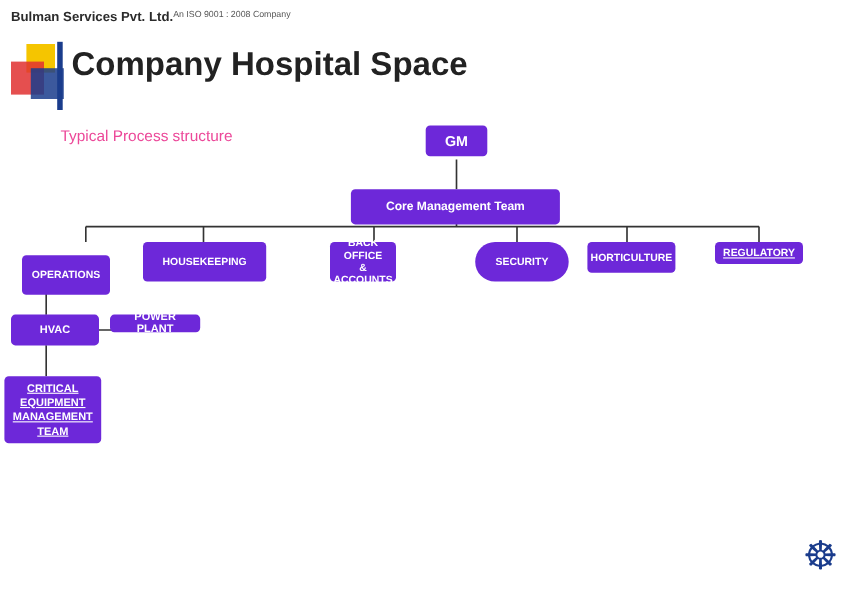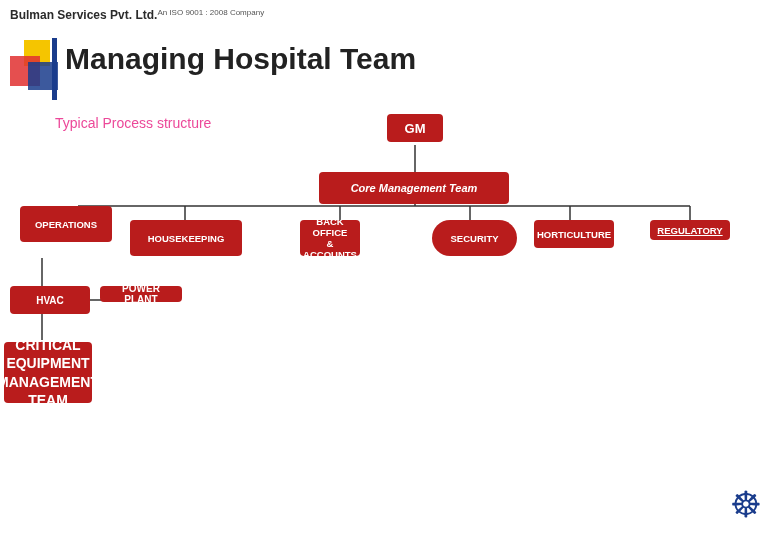--- a/index.html
+++ b/index.html
@@ -91,21 +91,21 @@
       left: 0;
       width: 780px;
     }
 
     
     .node {
       display: inline-flex;
       align-items: center;
       justify-content: center;
       text-align: center;
-      background: #b91c1c;
+      background: #6d28d9;
       border-radius: 4px;
       color: #fff;
       font-size: 10px;
       font-weight: bold;
       padding: 4px 23px;
       position: absolute;
     }
 
     
     .connector-svg {
@@ -134,21 +134,21 @@
   <span class="logo-sub">An ISO 9001 : 2008 Company</span>
 </div>
 
 <div class="deco-squares">
   <div class="sq-yellow"></div>
   <div class="sq-red"></div>
   <div class="sq-blue"></div>
 </div>
 <div class="vert-bar"></div>
 
-<div class="page-title">Managing Hospital Team</div>
+<div class="page-title">Company Hospital Space</div>
 
 <div class="process-label">Typical Process structure</div>
 
 <div class="org-chart">
 
   <svg class="connector-svg">
 
     <line x1="415" y1="45" x2="415" y2="72" stroke="#333" stroke-width="1.5"></line>
 
     <line x1="78" y1="106" x2="690" y2="106" stroke="#333" stroke-width="1.5"></line>
@@ -166,38 +166,38 @@
 
     <line x1="42" y1="200" x2="130" y2="200" stroke="#333" stroke-width="1.5"></line>
     <line x1="42" y1="186" x2="42" y2="214" stroke="#333" stroke-width="1.5"></line>
     <line x1="130" y1="186" x2="130" y2="200" stroke="#333" stroke-width="1.5"></line>
 
     <line x1="42" y1="214" x2="42" y2="242" stroke="#333" stroke-width="1.5"></line>
   </svg>
 
   <div class="node" style="left:387px; top:14px; width:56px; height:28px; font-size:13px;">GM</div>
 
-  <div class="node" style="left:319px; top:72px; width:190px; height:32px; font-size:11px;font-style:italic;">Core Management Team</div>
-
-  <div class="node" style="left:20px; top:106px; width:92px; height:36px; font-size:9.5px;">OPERATIONS</div>
+  <div class="node" style="left:319px; top:72px; width:190px; height:32px; font-size:11px;">Core Management Team</div>
+
+  <div class="node" style="left:20px; top:132px; width:80px; height:36px; font-size:9.5px;">OPERATIONS</div>
 
   <div class="node" style="left:130px; top:120px; width:112px; height:36px; font-size:9.5px;">HOUSEKEEPING</div>
 
   <div class="node" style="left:300px; top:120px; width:60px; height:36px; font-size:9.5px; white-space:pre-line;">BACK OFFICE
 &amp; ACCOUNTS</div>
 
   <div class="node" style="left:432px; top:120px; width:85px; height:36px; font-size:9.5px;border-radius:18px;">SECURITY</div>
 
   <div class="node" style="left:534px; top:120px; width:80px; height:28px; font-size:9.5px;">HORTICULTURE</div>
 
   <div class="node" style="left:650px; top:120px; width:80px; height:20px; font-size:9.5px;text-decoration:underline;">REGULATORY</div>
 
   <div class="node" style="left:10px; top:186px; width:80px; height:28px; font-size:10px;">HVAC</div>
 
   <div class="node" style="left:100px; top:186px; width:82px; height:16px; font-size:10px;">POWER PLANT</div>
 
-  <div class="node" style="left:4px; top:242px; width:88px; height:61px; font-size:14px; white-space:pre-line; line-height:1.3;">CRITICAL EQUIPMENT
+  <div class="node" style="left:4px; top:242px; width:88px; height:61px; font-size:10px; white-space:pre-line; line-height:1.3;text-decoration:underline;">CRITICAL EQUIPMENT
 MANAGEMENT
 TEAM</div>
 
 </div>
 
 <div class="wheel-icon">☸</div>
 
 </body></html>

